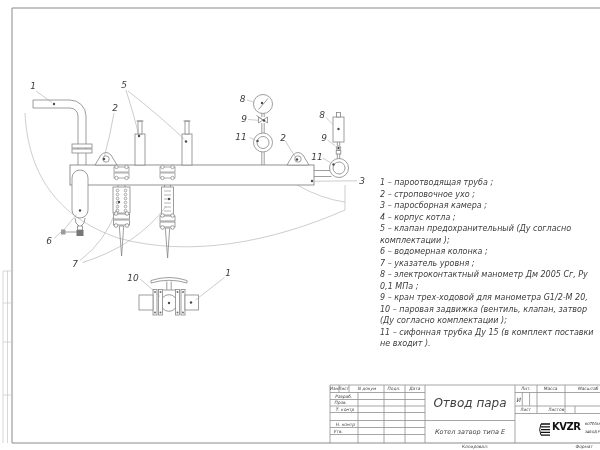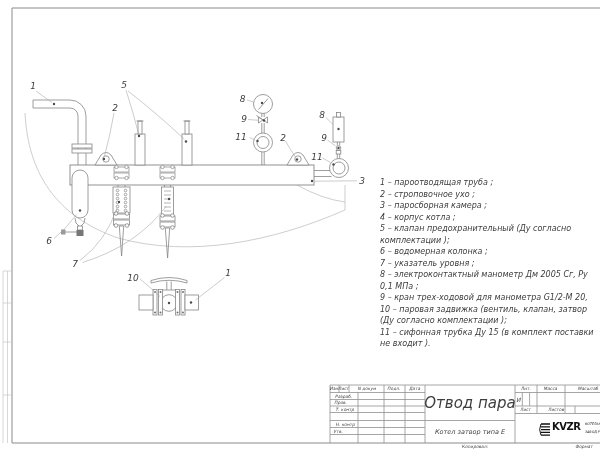--- a/index.html
+++ b/index.html
@@ -8,21 +8,21 @@
   .page svg{position:absolute;left:0;top:0;}
   svg text{font-family:"DejaVu Sans",sans-serif;}
   .legend{position:absolute;left:380px;top:177px;width:228px;color:#3c3c3c;
           font-style:italic;font-size:8px;line-height:11.5px;}
   .legend .lg{white-space:nowrap;}
   .cell{position:absolute;display:flex;align-items:center;justify-content:center;
         color:#3f3f3f;font-style:italic;}
   .cell.left{justify-content:flex-start;padding-left:2px;}
   .sc{font-size:6px;transform:scale(.72);white-space:nowrap;}
   .sc8{font-size:6.5px;white-space:nowrap;}
-  .sc-title{font-size:15px;white-space:nowrap;}
+  .sc-title{font-size:12px;white-space:nowrap;}
   .sc-lit{font-size:6px;white-space:nowrap;}
   .logo-kvzr{position:absolute;left:552px;top:421px;font-size:10px;font-weight:bold;
              color:#111;letter-spacing:-.5px;font-style:normal;}
   .org{position:absolute;left:585px;top:422px;color:#222;font-style:italic;}
   .org div{font-size:6px;transform:scale(.55);transform-origin:left top;line-height:8px;white-space:nowrap;}
 </style>
 </head>
 <body>
 
 <div class="page">

